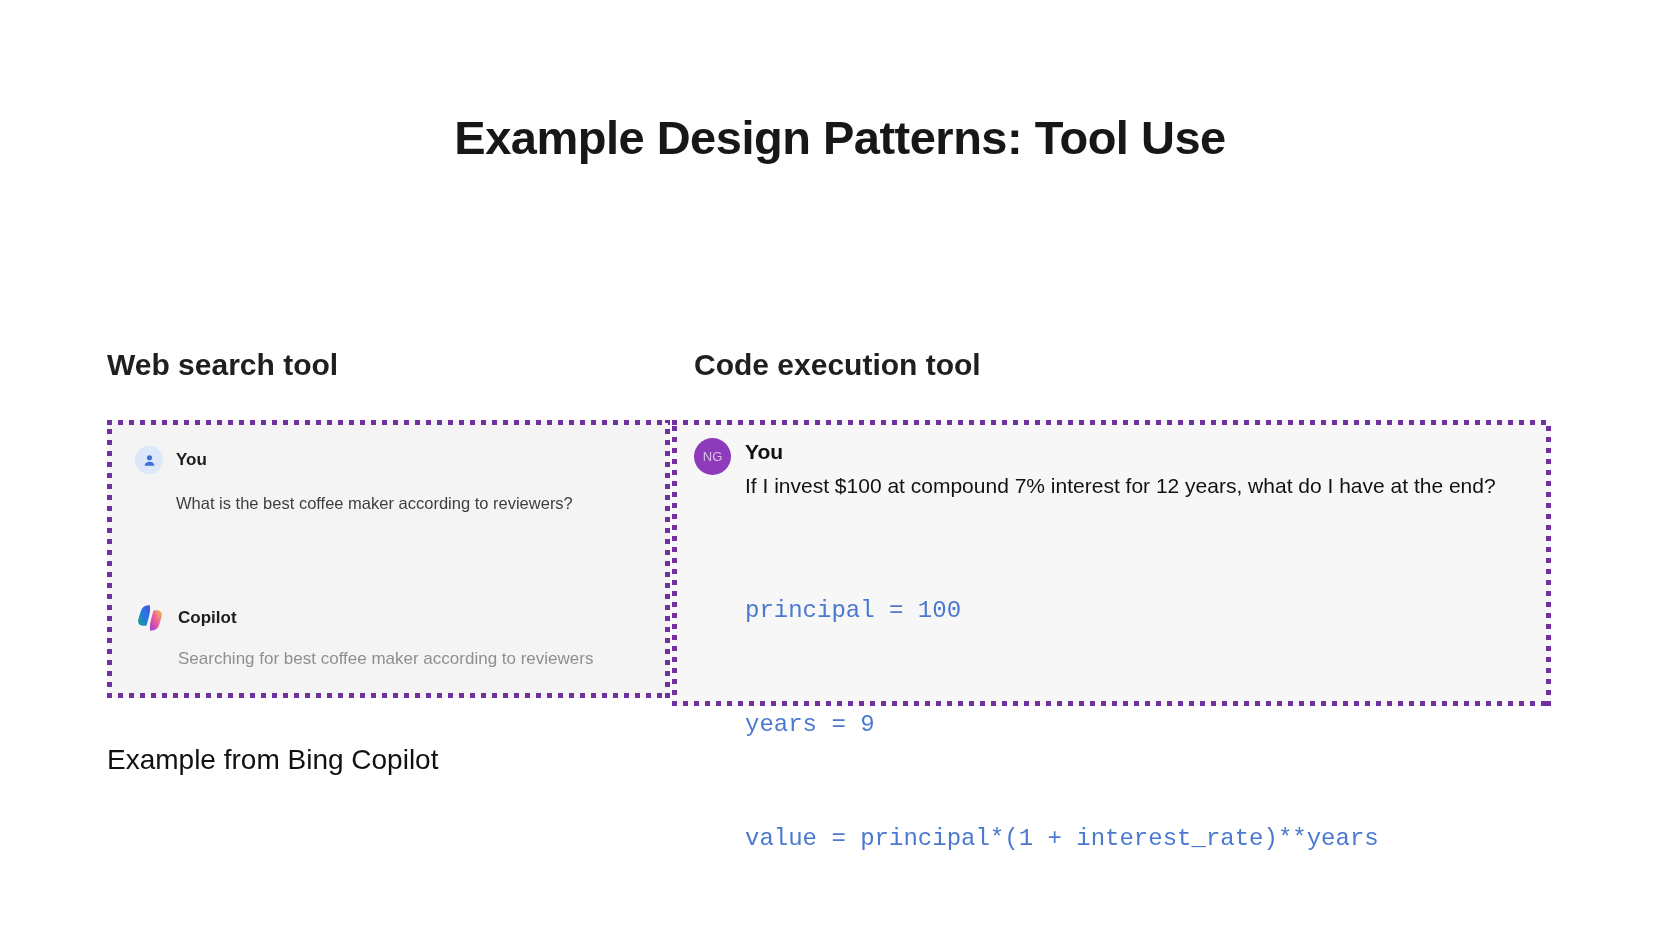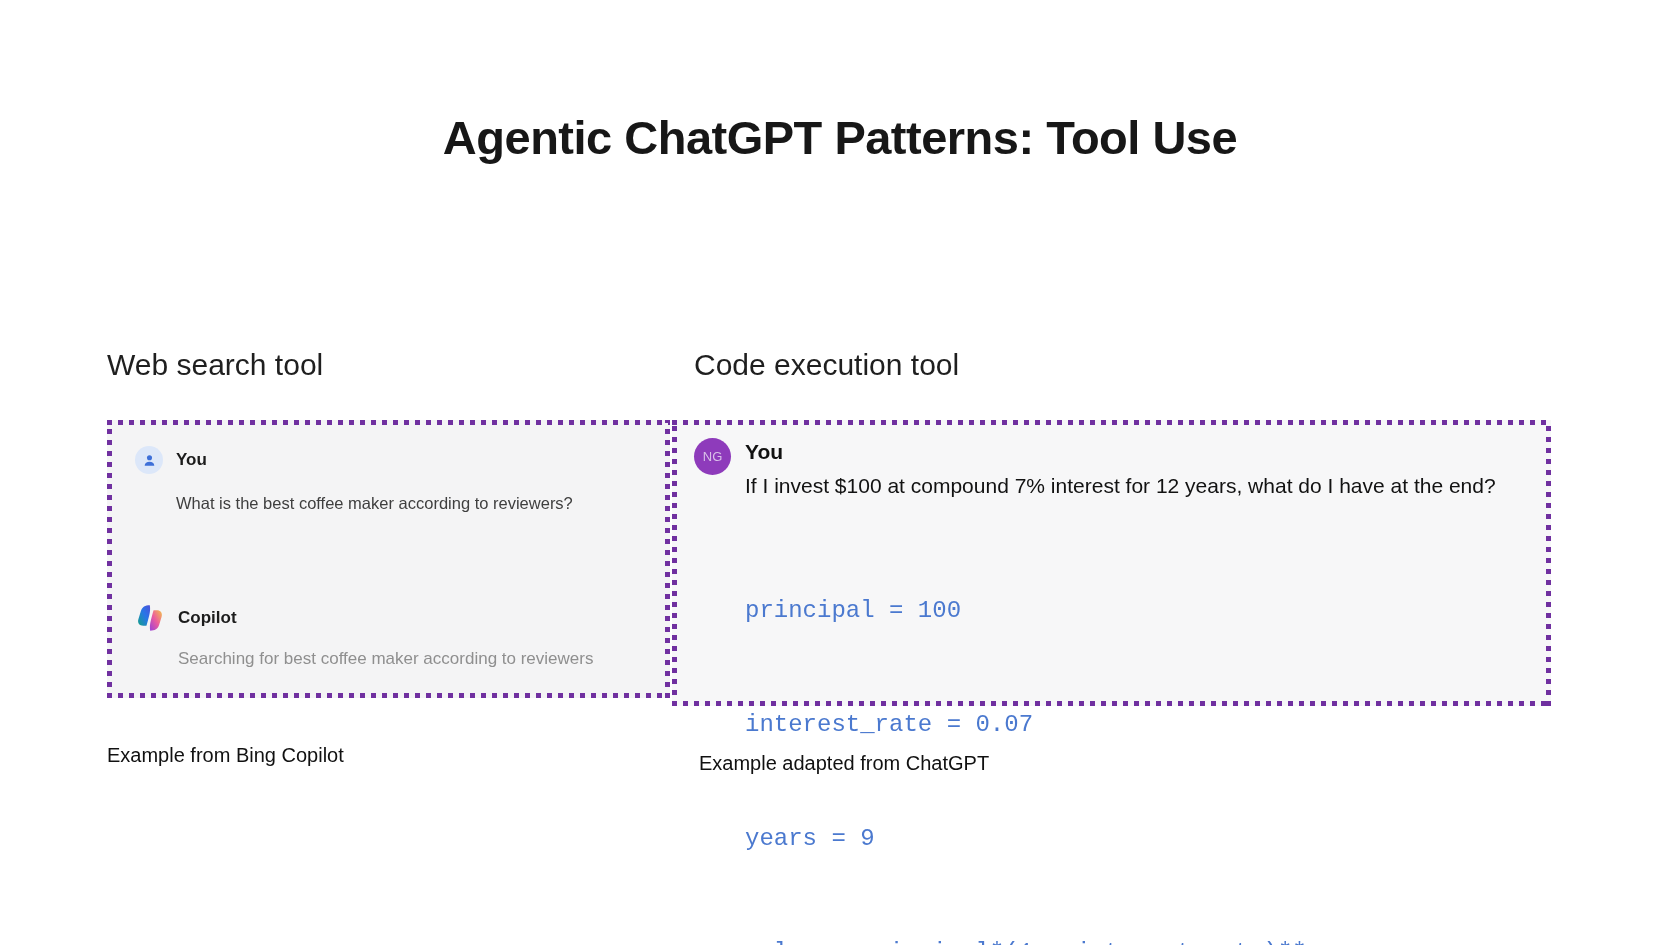--- a/index.html
+++ b/index.html
@@ -24,21 +24,21 @@
     letter-spacing: -0.5px;
     color: #171717;
   }
 
   .col { position: absolute; top: 348px; }
   .col-left  { left: 107px; width: 563px; }
   .col-right { left: 672px; width: 879px; }
 
   .section-header {
     font-size: 30px;
-    font-weight: 400;
+    font-weight: 700;
     color: #1f1f1f;
     margin: 0;
     height: 38px;
   }
   .col-right .section-header { margin-left: 22px; }
 
   .panel {
     position: relative;
     margin-top: 34px;
     box-sizing: border-box;
@@ -54,21 +54,21 @@
     pointer-events: none;
     background:
       repeating-linear-gradient(90deg, var(--border-purple, #7030a0) 0 5px, transparent 5px 11px) left top    / 100% 5px no-repeat,
       repeating-linear-gradient(90deg, var(--border-purple, #7030a0) 0 5px, transparent 5px 11px) left bottom / 100% 5px no-repeat,
       repeating-linear-gradient(0deg,  var(--border-purple, #7030a0) 0 5px, transparent 5px 11px) left top    / 5px 100% no-repeat,
       repeating-linear-gradient(0deg,  var(--border-purple, #7030a0) 0 5px, transparent 5px 11px) right top   / 5px 100% no-repeat;
   }
 
   .caption {
     margin-top: 46px;
-    font-size: 20px;
+    font-size: 28px;
     color: #111111;
   }
   .col-right .caption { margin-left: 27px; }
 
   
   .panel-left { padding: 26px 20px 0 28px; }
 
   .chat-row { display: flex; align-items: center; gap: 13px; }
 
   .user-avatar {
@@ -137,21 +137,21 @@
     line-height: 38px;
     color: var(--code-blue, #4b79cf);
     white-space: pre;
   }
 </style>
 </head>
 <body>
 
 <div class="slide">
 
-  <div class="title">Agentic ChatGPT Patterns: Tool Use</div>
+  <div class="title">Example Design Patterns: Tool Use</div>
 
   <div class="col col-left">
     <div class="section-header">Web search tool</div>
 
     <div class="panel panel-left">
       <div class="chat-row">
         <span class="user-avatar">
           <svg viewBox="0 0 24 24" width="17" height="17" aria-hidden="true">
             <circle cx="12" cy="8.2" r="3.6" fill="#3d6fd8"></circle>
             <path d="M5.2 19.5c0-3.6 3.1-5.6 6.8-5.6s6.8 2 6.8 5.6z" fill="#3d6fd8"></path>
@@ -191,23 +191,21 @@
   <div class="col col-right">
     <div class="section-header">Code execution tool</div>
 
     <div class="panel panel-right">
       <span class="ng-avatar">NG</span>
       <div class="right-content">
         <div class="big-label">You</div>
         <div class="right-question">If I invest $100 at compound 7% interest for 12 years, what do I have at the end?</div>
         <div class="code-block">
           <div>principal = 100</div>
-          <div>interest_rate = 0.07</div>
           <div>years = 9</div>
           <div>value = principal*(1 + interest_rate)**years</div>
         </div>
       </div>
     </div>
 
-    <div class="caption">Example adapted from ChatGPT</div>
   </div>
 
 </div>
 
 </body></html>

